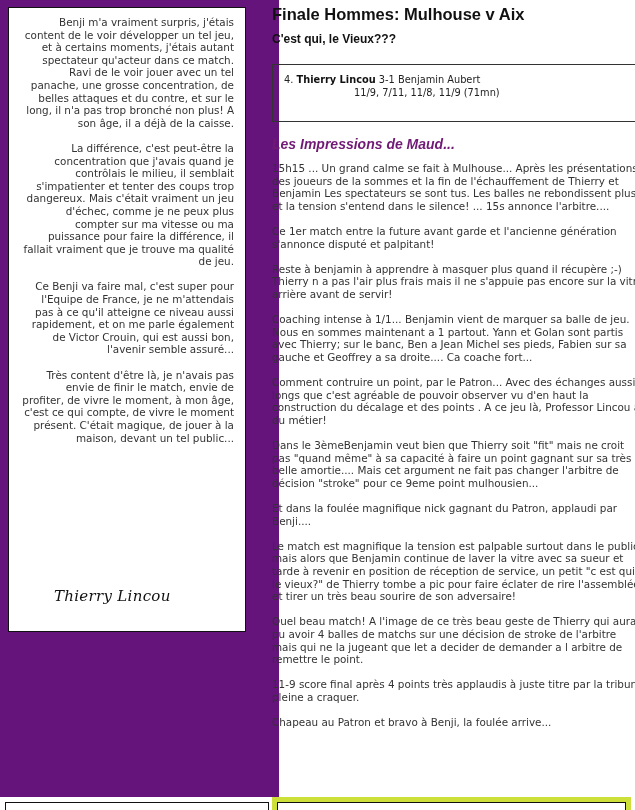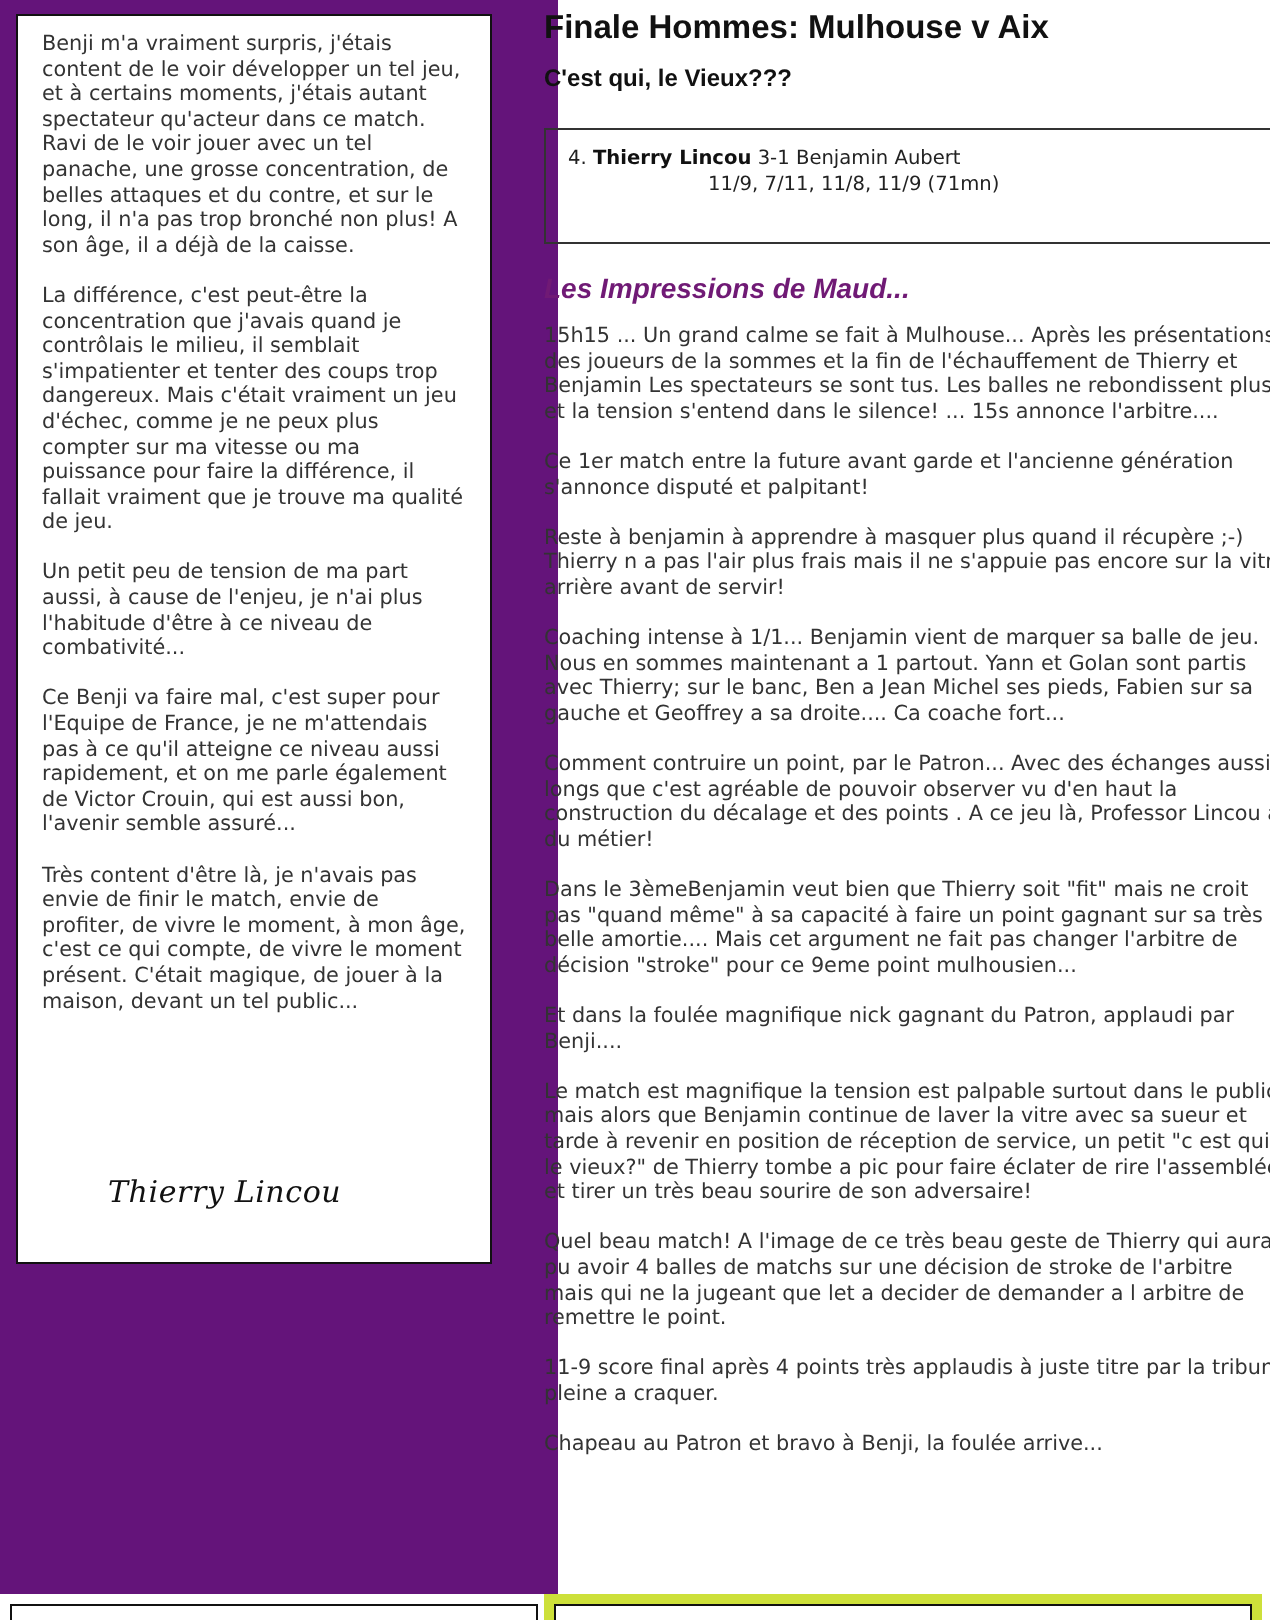--- a/index.html
+++ b/index.html
@@ -5,20 +5,21 @@
     html, body { margin: 0; padding: 0; }
     body {
       width: 635px; height: 810px; overflow: hidden; position: relative;
       background: #ffffff;
       font-family: "DejaVu Sans", sans-serif;
       color: #2a2a2a;
     }
     .left-col {
       position: absolute; left: 0; top: 0; width: 279px; height: 797px;
       background: #64147a;
+      text-align: right;
     }
     .quote-box {
       position: absolute; left: 8px; top: 7px; width: 213px; height: 595px;
       background: #ffffff; border: 1px solid #111;
       padding: 8px 11px 20px 12px;
       font-size: 10.4px; line-height: 12.6px; color: #333;
     }
     .quote-box p { margin: 0 0 12.6px 0; }
     .signature {
       position: absolute; left: 45px; top: 582px;
@@ -65,21 +66,20 @@
       border: 1px solid #111; background: #fff;
     }
   </style>
 </head>
 <body>
 
 <div class="left-col">
   <div class="quote-box">
     <p>Benji m'a vraiment surpris, j'étais content de le voir développer un tel jeu, et à certains moments, j'étais autant spectateur qu'acteur dans ce match. Ravi de le voir jouer avec un tel panache, une grosse concentration, de belles attaques et du contre, et sur le long, il n'a pas trop bronché non plus! A son âge, il a déjà de la caisse.</p>
     <p>La différence, c'est peut-être la concentration que j'avais quand je contrôlais le milieu, il semblait s'impatienter et tenter des coups trop dangereux. Mais c'était vraiment un jeu d'échec, comme je ne peux plus compter sur ma vitesse ou ma puissance pour faire la différence, il fallait vraiment que je trouve ma qualité de jeu.</p>
-    <p>Un petit peu de tension de ma part aussi, à cause de l'enjeu, je n'ai plus l'habitude d'être à ce niveau de combativité...</p>
     <p>Ce Benji va faire mal, c'est super pour l'Equipe de France, je ne m'attendais pas à ce qu'il atteigne ce niveau aussi rapidement, et on me parle également de Victor Crouin, qui est aussi bon, l'avenir semble assuré...</p>
     <p>Très content d'être là, je n'avais pas envie de finir le match, envie de profiter, de vivre le moment, à mon âge, c'est ce qui compte, de vivre le moment présent. C'était magique, de jouer à la maison, devant un tel public...</p>
     <div class="signature">Thierry Lincou</div>
   </div>
 </div>
 
 <div class="main">
   <div class="h1">Finale Hommes: Mulhouse v Aix</div>
   <div class="h2">C'est qui, le Vieux???</div>
   <div class="result-box">

